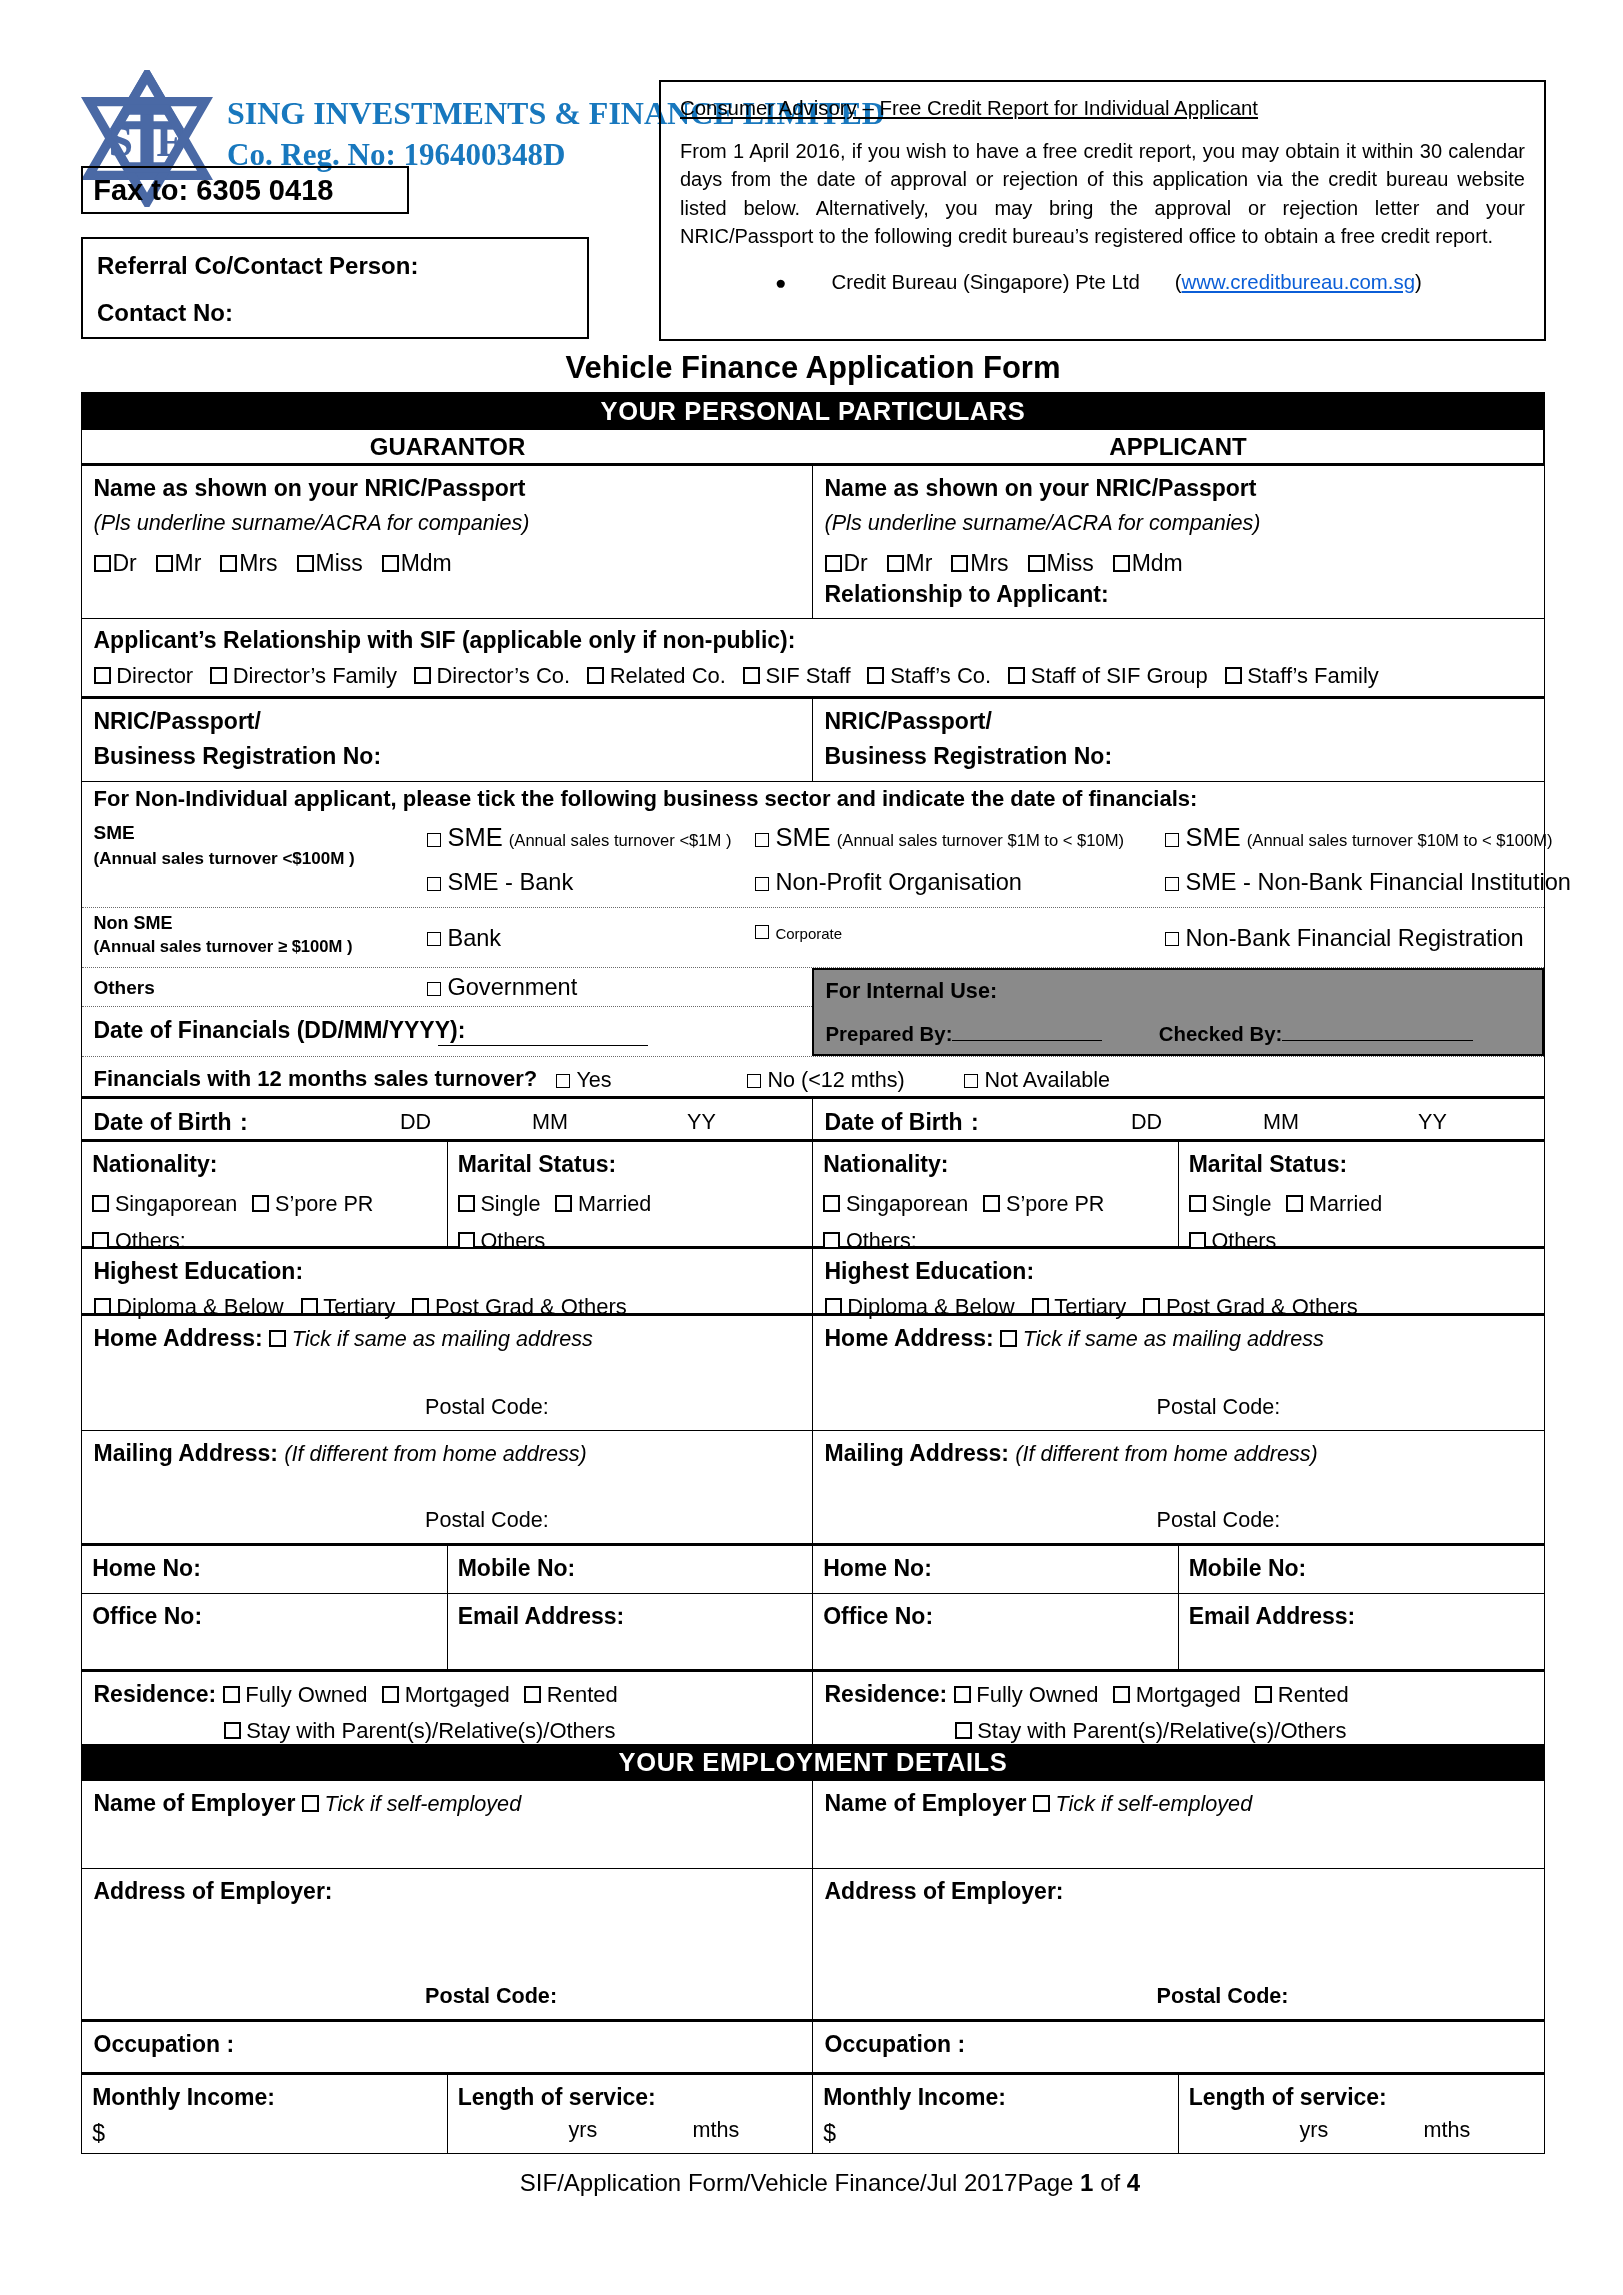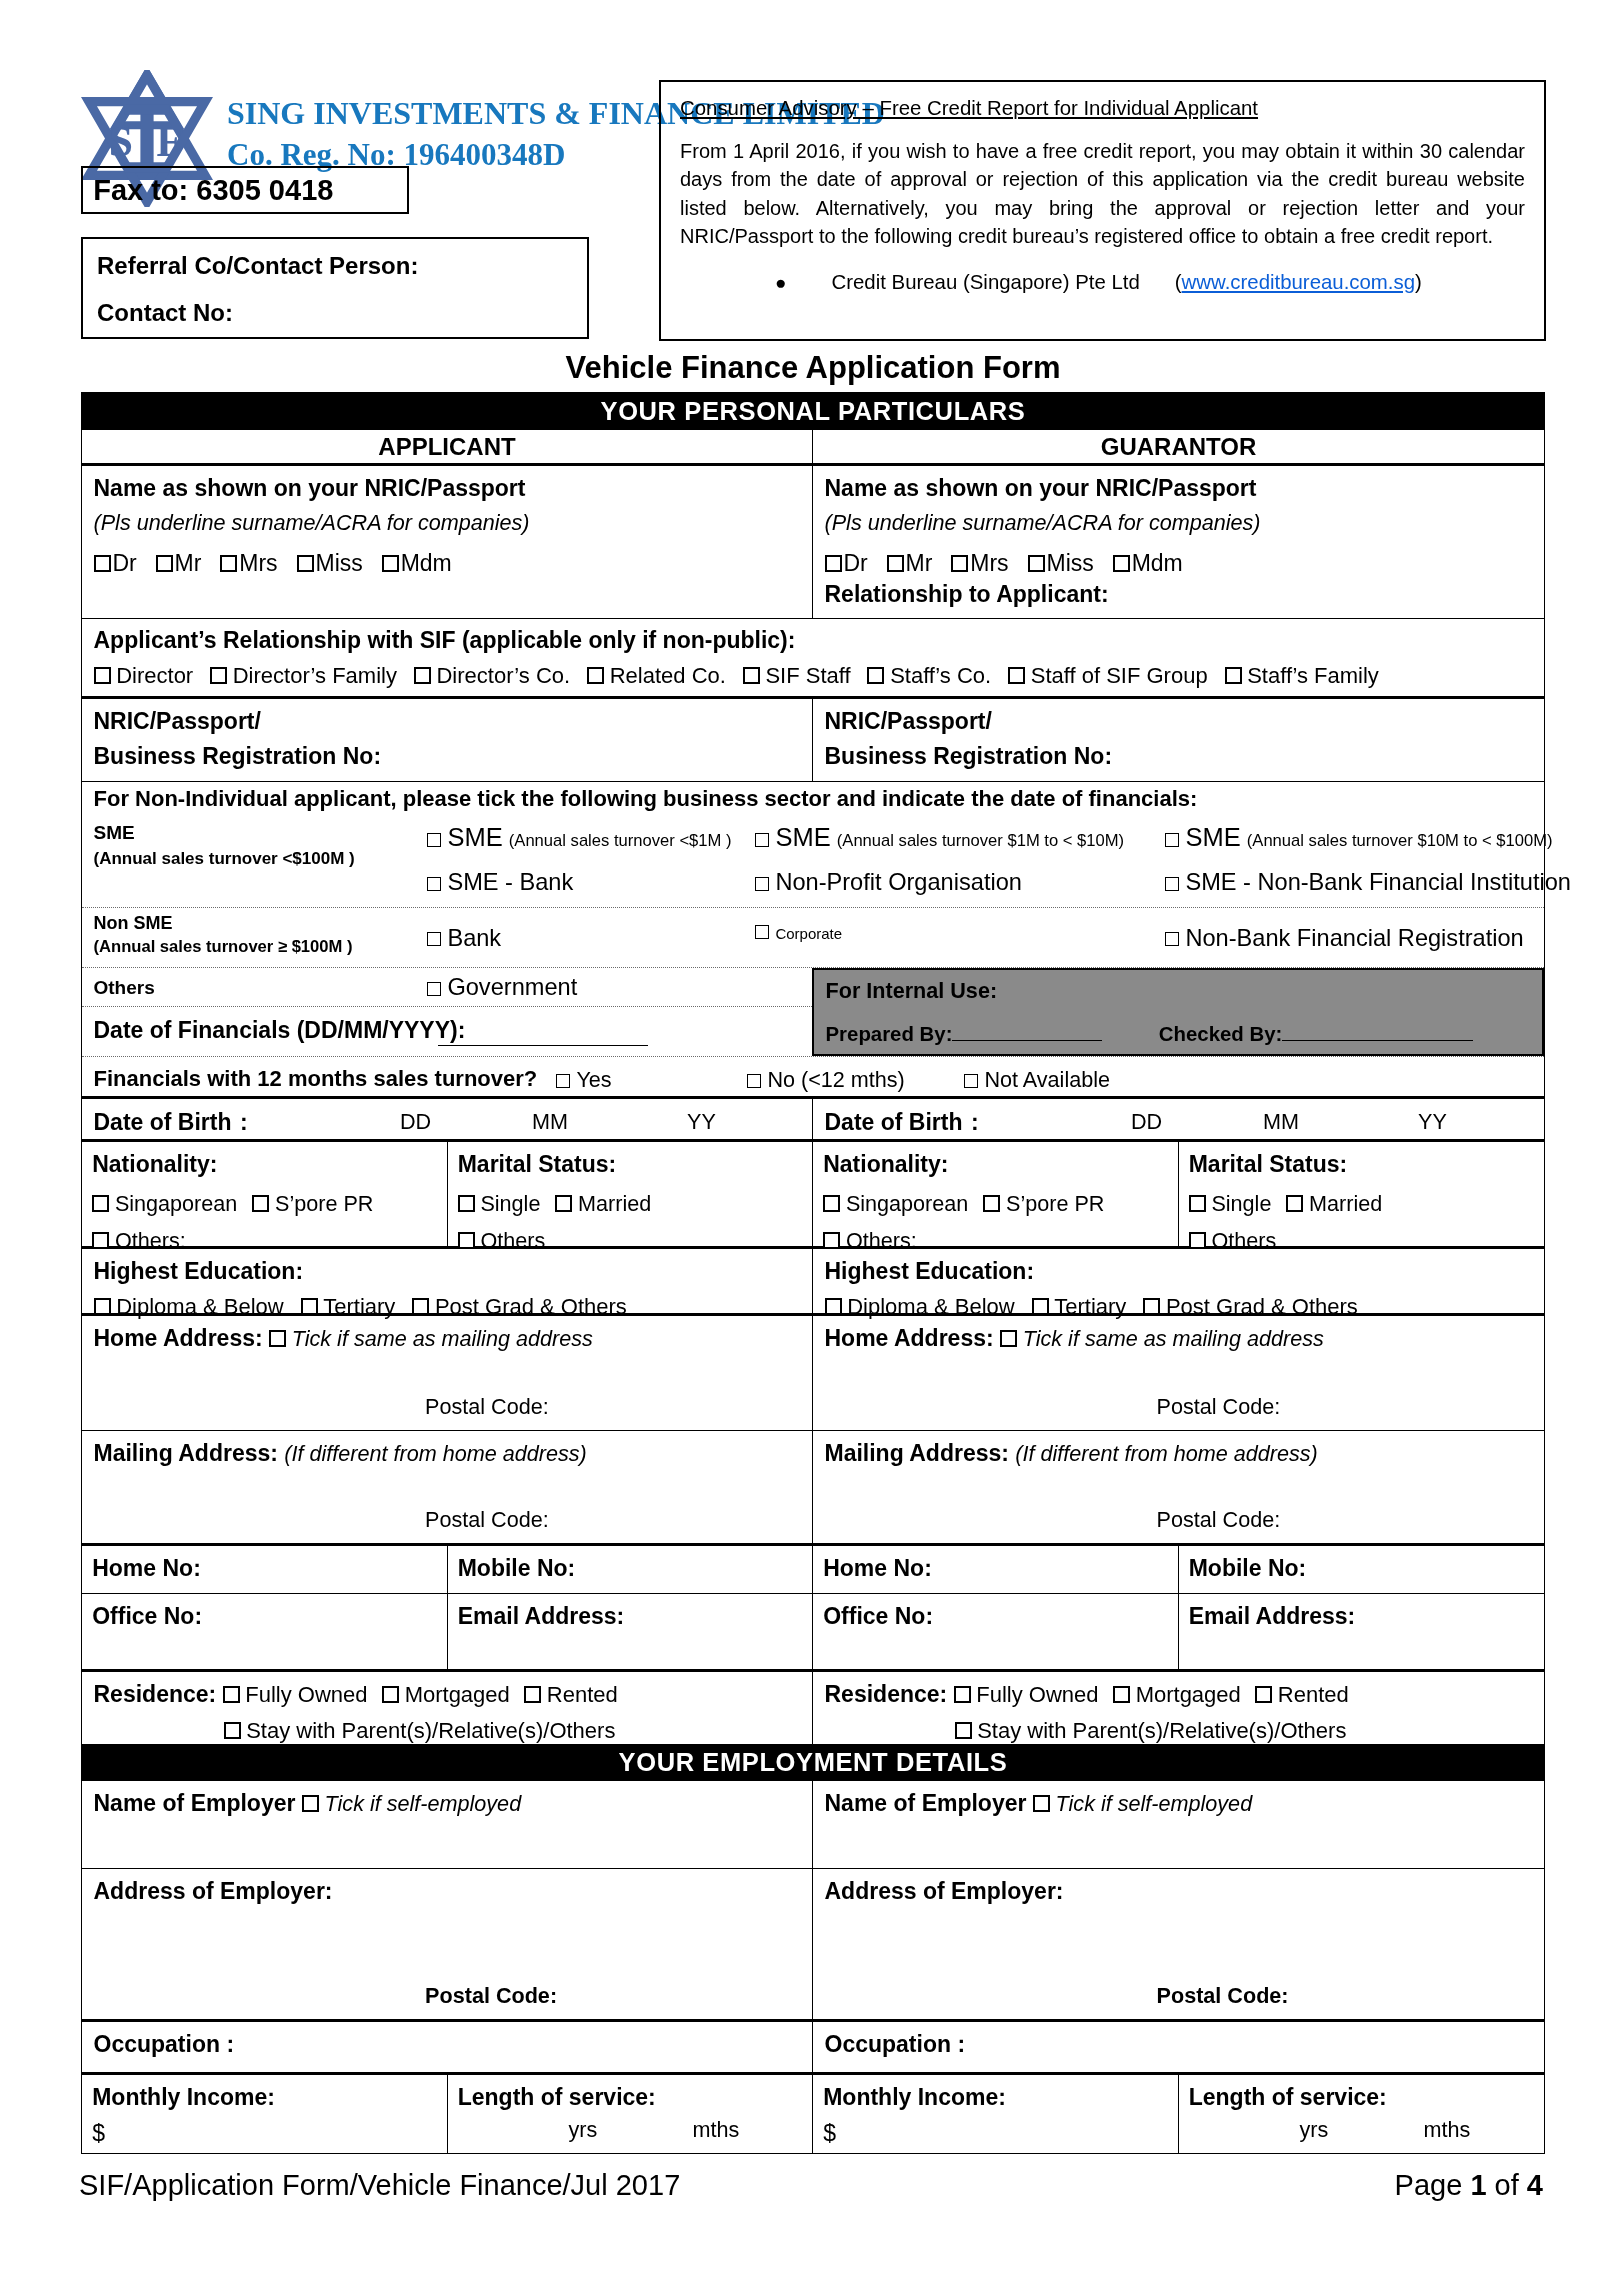--- a/index.html
+++ b/index.html
@@ -63,22 +63,22 @@
   .sme-big{font-size:25.5px}
   .sme-note{font-size:16.6px}
   .postal{position:absolute;left:47%;bottom:10.2px;font-size:21.6px}
   .postal-b{position:absolute;left:47%;bottom:10.2px;font-size:21.6px;font-weight:bold}
   .greybox{flex:1;background:#8A8A8A;border:2.5px solid #000;box-sizing:border-box;position:relative;
            padding:7.6px 11.5px}
   .grey-bottom{position:absolute;left:11.5px;right:9px;bottom:7.6px;white-space:nowrap;font-size:20.4px;font-weight:bold}
   .leftblock{width:730px;box-sizing:border-box;display:flex;flex-direction:column}
   .sub1{height:39px;border-bottom:1.9px dotted #6a6a6a;position:relative;box-sizing:border-box}
   .sub2{flex:1;position:relative}
-  .footer{position:absolute;left:79px;top:2169px;width:1464px;display:flex;
-          justify-content:space-between;font-size:29px}
+  .footer{position:absolute;left:98px;top:2169px;width:1464px;display:flex;
+          justify-content:center;font-size:24px}
 </style>
 </head>
 <body>
 
 <div class="page">
 
   <svg class="logo" viewBox="0 0 100 100">
     <polygon points="50,1 73,40 27,40" fill="none" stroke="#4A69A5" stroke-width="6"></polygon>
     <polygon points="50,1 77,47 23,47" fill="none" stroke="#4A69A5" stroke-width="6" opacity="0"></polygon>
     <polygon points="50,3 95,80 5,80" fill="none" stroke="#4A69A5" stroke-width="7" transform="translate(0,-6) scale(1,0.98)" opacity="0"></polygon>
@@ -120,22 +120,22 @@
 
   <div class="form-title">Vehicle Finance Application Form</div>
 
   <div class="tbl">
 
     <div class="row bar" style="height:37px">
       <span>YOUR PERSONAL PARTICULARS</span>
     </div>
 
     <div class="row thickb" style="height:36px">
+      <div class="half ch">GUARANTOR</div>
       <div class="half hl ch">APPLICANT</div>
-      <div class="half ch">GUARANTOR</div>
     </div>
 
     <div class="row" style="height:153px">
       <div class="half hl">
         <div class="lbl">Name as shown on your NRIC/Passport</div>
         <div class="it" style="margin-top:7.6px">(Pls underline surname/ACRA for companies)</div>
         <div class="titles" style="margin-top:14px">
           <span class="cb"></span><span class="t">Dr</span><span class="cb"></span><span class="t">Mr</span><span class="cb"></span><span class="t">Mrs</span><span class="cb"></span><span class="t">Miss</span><span class="cb"></span><span class="t">Mdm</span>
         </div>
       </div>

